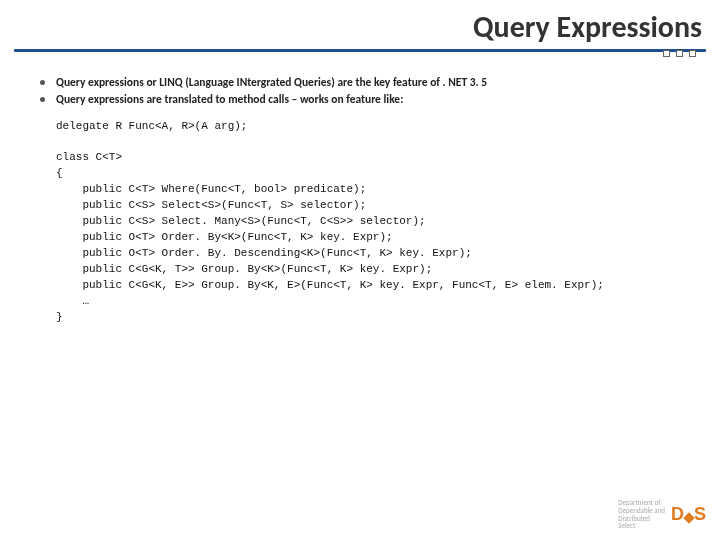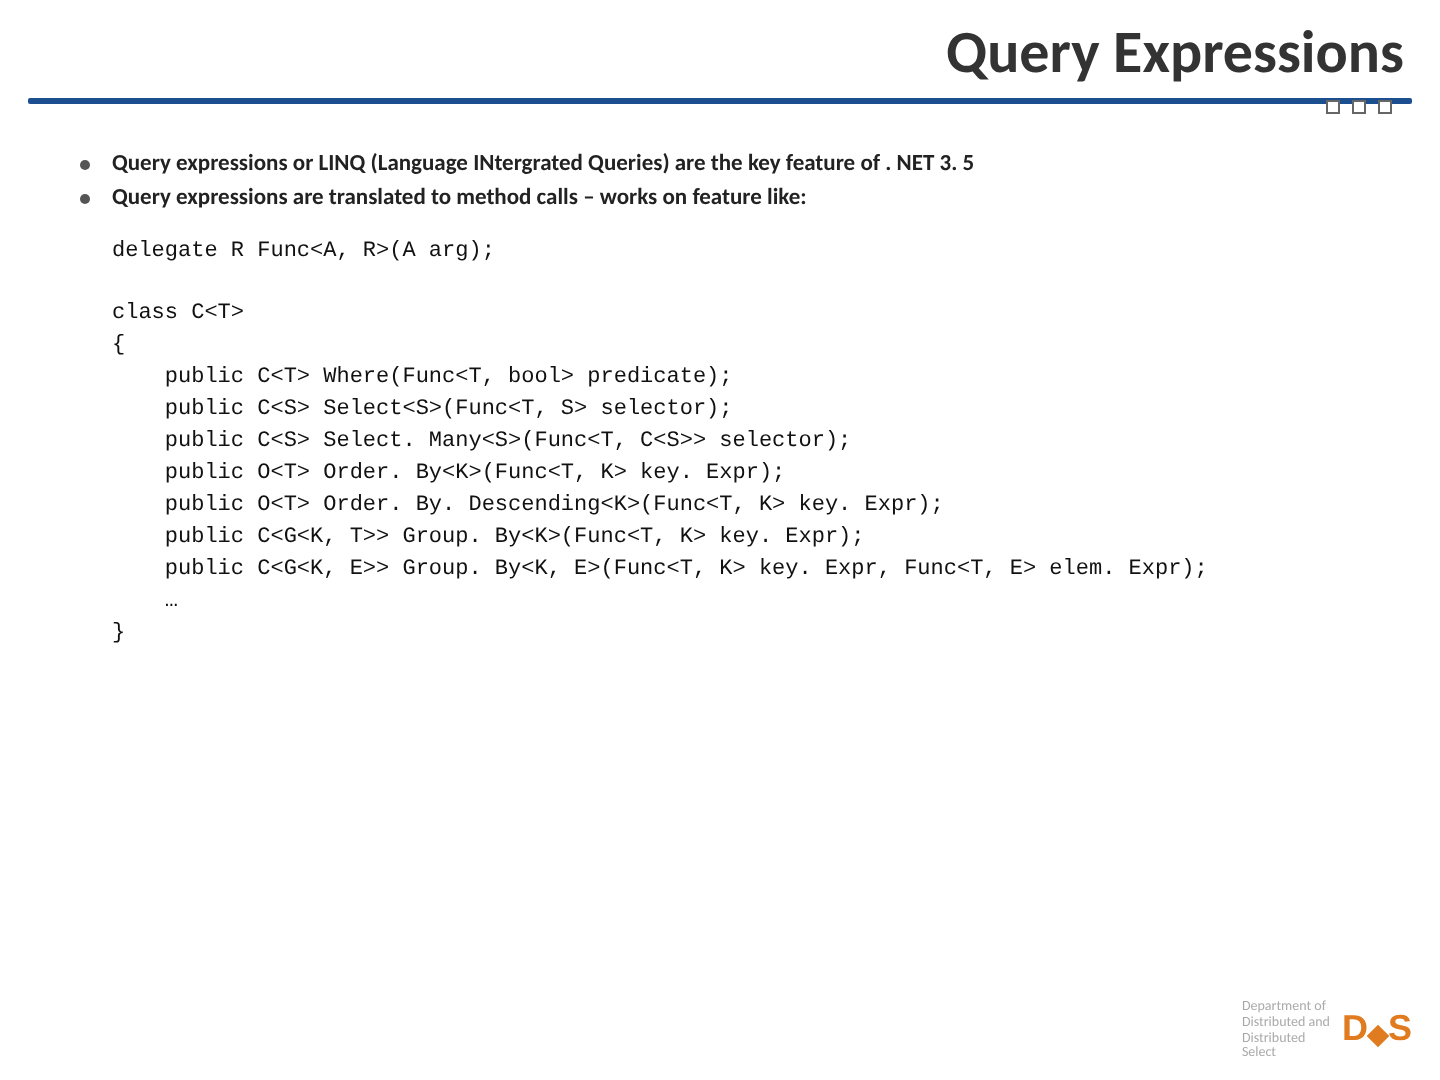--- a/index.html
+++ b/index.html
@@ -130,21 +130,21 @@
     public O&lt;T&gt; Order. By. Descending&lt;K&gt;(Func&lt;T, K&gt; key. Expr);
     public C&lt;G&lt;K, T&gt;&gt; Group. By&lt;K&gt;(Func&lt;T, K&gt; key. Expr);
     public C&lt;G&lt;K, E&gt;&gt; Group. By&lt;K, E&gt;(Func&lt;T, K&gt; key. Expr, Func&lt;T, E&gt; elem. Expr);
     …
 }</div>
 </div>
 
 <div class="footer">
   <div class="dept">
     <div>Department of</div>
-    <div>Distributed and</div>
+    <div>Dependable and</div>
     <div>Distributed</div>
     <div>Select</div>
   </div>
   <div class="logo">
     <span class="logo-d">D</span>
       <span class="logo-cube"></span>
       <span class="logo-s">S</span>
   </div>
 </div>
 

